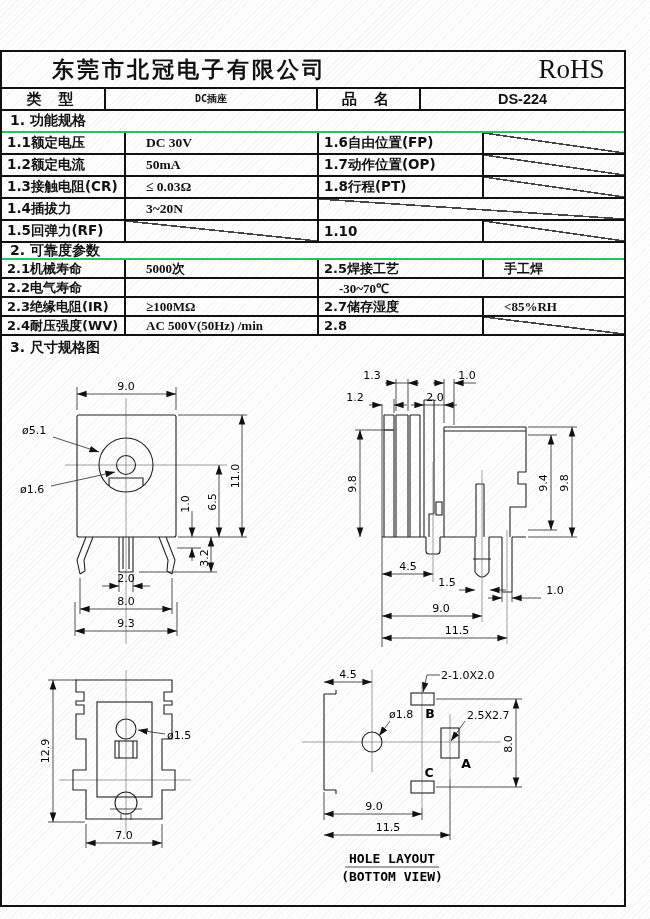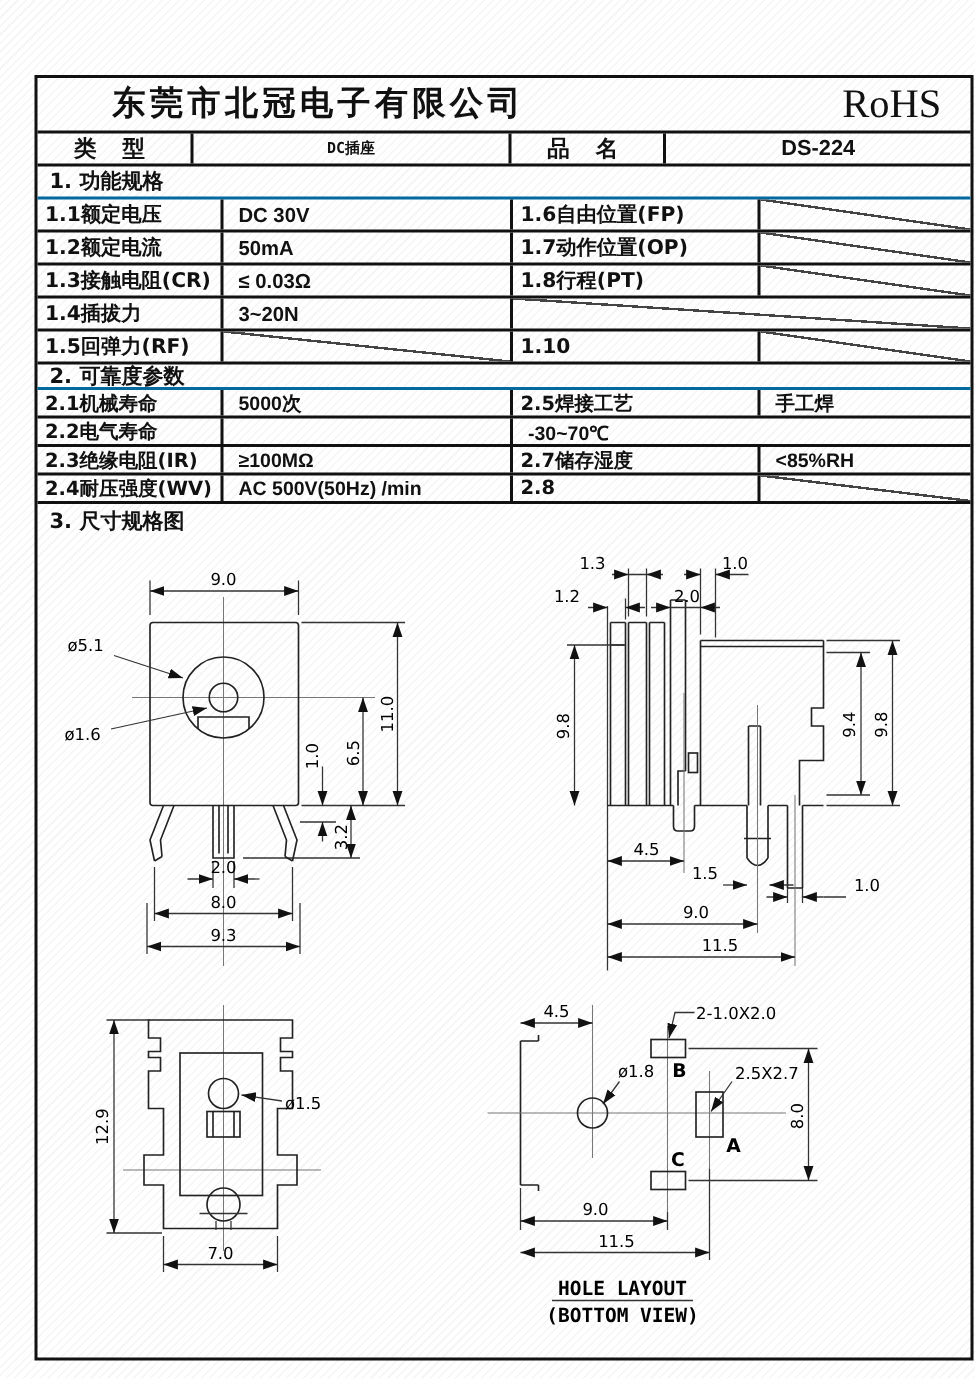--- a/index.html
+++ b/index.html
@@ -2,43 +2,43 @@
 <html><head>
 <meta charset="utf-8">
 <style>
   html,body{margin:0;padding:0}
   body{
     width:650px;height:919px;position:relative;
     font-family:"DejaVu Sans",sans-serif;color:#111;
     background:#fff;
     background-image:repeating-linear-gradient(135deg, rgba(130,130,130,0.08) 0px, rgba(130,130,130,0.08) 1px, transparent 1px, transparent 4px);
   }
-  .sheet{position:absolute;left:23px;top:50px;width:626px;height:857px;border:2px solid #111;box-sizing:border-box}
+  .sheet{position:absolute;left:0;top:50px;width:626px;height:857px;border:2px solid #111;box-sizing:border-box}
   .row{display:flex;border-bottom:2px solid #111;box-sizing:border-box;align-items:stretch}
   .cell{box-sizing:border-box;border-right:2px solid #111;display:flex;align-items:center;overflow:hidden;white-space:nowrap}
   .cell:last-child{border-right:none}
   
   .r1{height:37px}
   .company{flex:1;text-align:center;font-size:22px;font-weight:bold;letter-spacing:3px;line-height:35px;padding-left:50px;border-right:none}
   .rohs{width:105px;justify-content:center;font-family:"Liberation Serif","DejaVu Serif",serif;font-size:27px;border-right:none}
   .r2{height:22px;font-weight:bold;font-size:15px}
   .t1{width:104px;justify-content:center;letter-spacing:6px}
   .t2{width:212px;justify-content:center;font-family:"DejaVu Sans Mono",monospace;font-size:10px}
   .t3{width:103px;justify-content:center;letter-spacing:6px}
   .t4{flex:1;justify-content:center;font-family:Liberation Sans, sans-serif;font-size:14.5px}
   
-  .sect{height:22px;font-weight:bold;font-size:14px;padding-left:8px;display:flex;align-items:center;border-bottom:2px solid #0369a1;box-sizing:border-box}
+  .sect{height:22px;font-weight:bold;font-size:14px;padding-left:8px;display:flex;align-items:center;border-bottom:2px solid #22c55e;box-sizing:border-box}
   .sect3{border-bottom:none;height:24px}
   
   .r20{height:22px}
   .r17{height:19px}
   .s2t{height:17px}
   .c1{width:124px}.c2{width:193px}.c3{width:165px}.c4{flex:1}
   .lab{padding-left:5px;font-weight:bold;font-size:13.5px}
-  .val{padding-left:10px;font-family:Liberation Sans, sans-serif;font-weight:bold;font-size:13.5px}
+  .val{padding-left:20px;font-family:Liberation Serif, serif;font-weight:bold;font-size:13.5px}
   .r17 .lab,.r17 .val{font-size:13px}
   .diag{background-image:linear-gradient(to top right, transparent calc(50% - 0.8px), #444 calc(50% - 0.8px), #444 calc(50% + 0.8px), transparent calc(50% + 0.8px))}
   
   svg{display:block}
   .o{stroke:#222;stroke-width:1.1;fill:none;stroke-linejoin:miter}
   .c{stroke:#777;stroke-width:0.7;fill:none}
   .d{stroke:#333;stroke-width:0.85;fill:none}
   svg text{font-family:"DejaVu Sans",sans-serif;font-size:11px;fill:#000;text-anchor:middle}
   svg text.ta-s{text-anchor:start}
   svg text.bold{font-weight:bold;font-size:12.5px}

